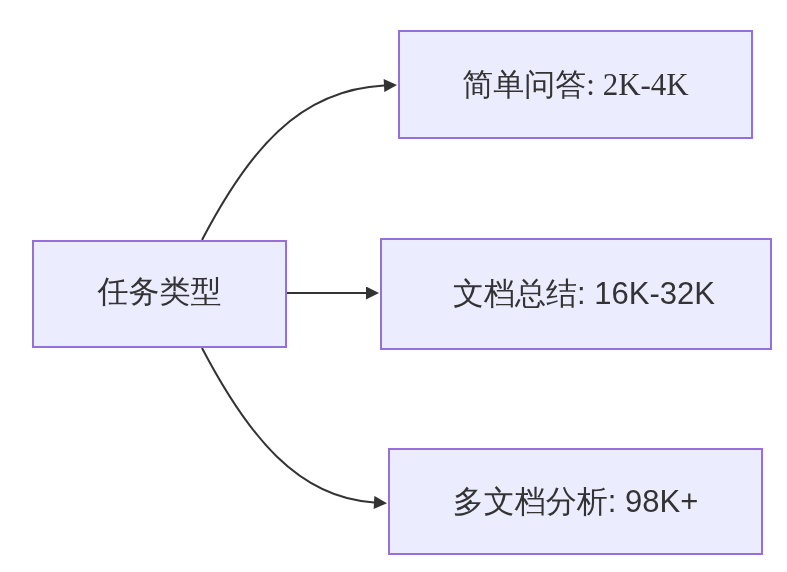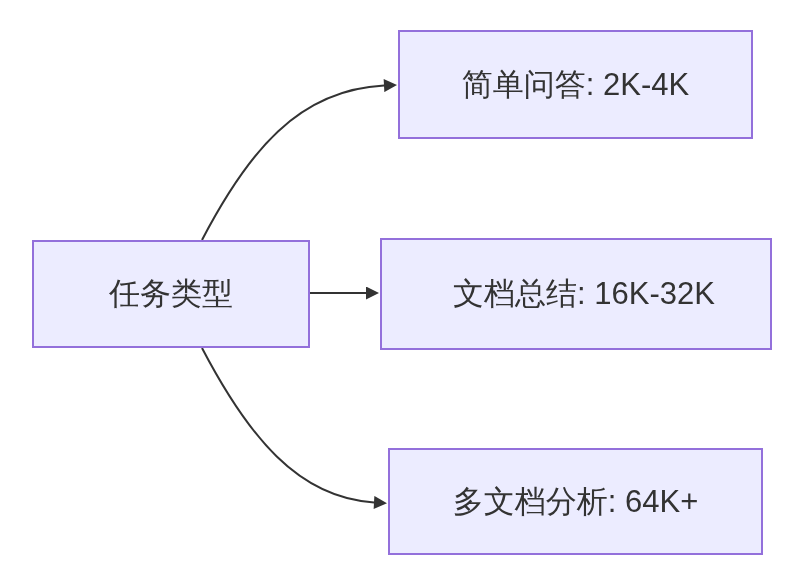--- a/index.html
+++ b/index.html
@@ -55,29 +55,29 @@
     <defs>
       <marker id="arrowhead" viewBox="0 0 10 10" refX="0" refY="5" markerWidth="7" markerHeight="6.5" orient="auto" markerUnits="strokeWidth">
         <path d="M0,0 L10,5 L0,10 z" fill="#333333"></path>
       </marker>
     </defs>
     <path class="edge" marker-end="url(#arrowhead)" d="M202,240 C248,152 298,90 384,85.6"></path>
     <path class="edge" marker-end="url(#arrowhead)" d="M283,293 L366,293"></path>
     <path class="edge" marker-end="url(#arrowhead)" d="M202,348 C248,436 298,498 374,502.4"></path>
   </svg>
 
-  <div class="node" style="left: 32px; top: 240px; width: 278px; height: 108px;">
+  <div class="node" style="left: 32px; top: 240px; width: 255px; height: 108px; font-family: Liberation Mono, monospace;">
     <span>任务类型</span>
   </div>
 
-  <div class="node" style="left: 398px; top: 30px; width: 355px; height: 109px;">
+  <div class="node" style="left: 398px; top: 30px; width: 355px; height: 109px; font-family: Liberation Serif, serif;">
     <span>简单问答: 2K-4K</span>
   </div>
 
   <div class="node" style="left: 380px; top: 238px; width: 392px; height: 112px; padding-left: 16px;">
     <span>文档总结: 16K-32K</span>
   </div>
 
   <div class="node" style="left: 388px; top: 448px; width: 375px; height: 107px;">
-    <span>多文档分析: 64K+</span>
+    <span>多文档分析: 98K+</span>
   </div>
 
 </div>
 
 </body></html>

